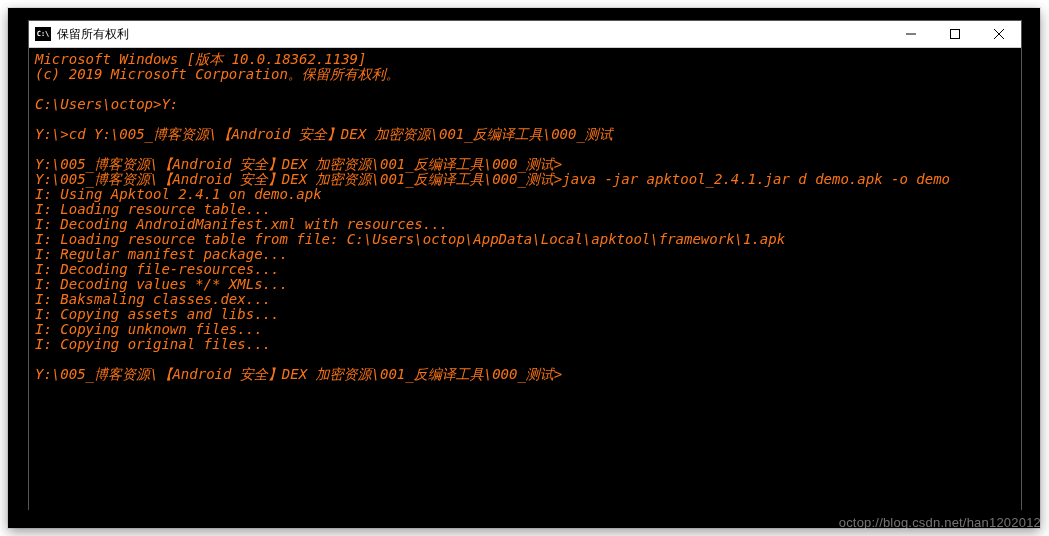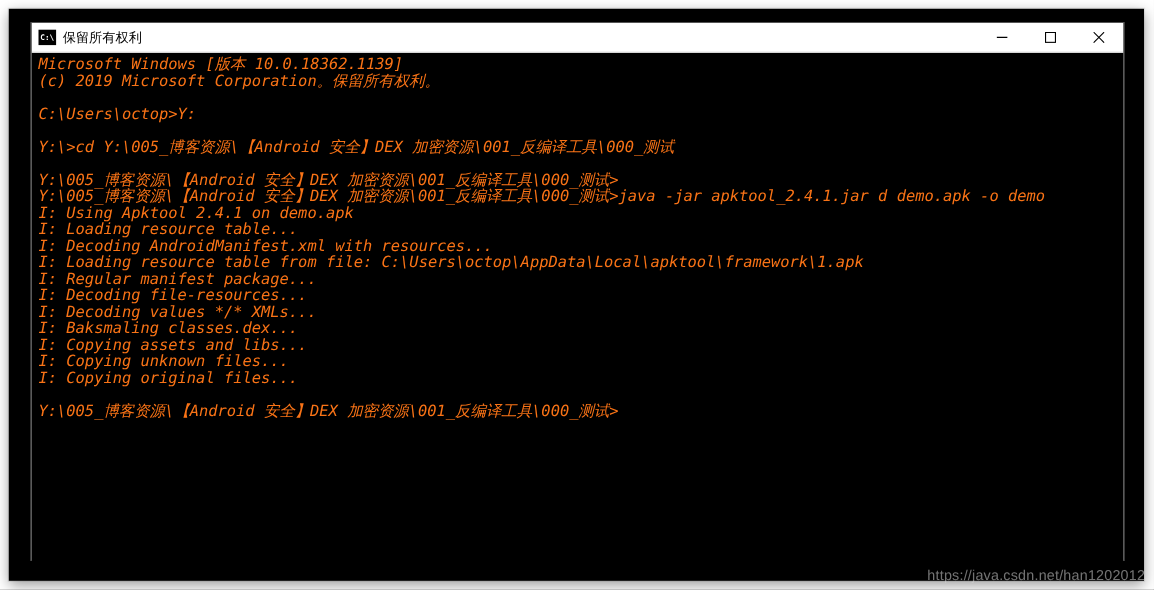--- a/index.html
+++ b/index.html
@@ -134,13 +134,13 @@
             <line x1="10" y1="0" x2="0" y2="10" stroke="#000" stroke-width="1"></line>
           </svg>
       </div>
     </div>
   </div>
 
   <div class="terminal-body" id="terminal-body"><div class="terminal-line">Microsoft Windows [版本 10.0.18362.1139]</div><div class="terminal-line">(c) 2019 Microsoft Corporation。保留所有权利。</div><div class="terminal-line">&nbsp;</div><div class="terminal-line">C:\Users\octop&gt;Y:</div><div class="terminal-line">&nbsp;</div><div class="terminal-line">Y:\&gt;cd Y:\005_博客资源\【Android 安全】DEX 加密资源\001_反编译工具\000_测试</div><div class="terminal-line">&nbsp;</div><div class="terminal-line">Y:\005_博客资源\【Android 安全】DEX 加密资源\001_反编译工具\000_测试&gt;</div><div class="terminal-line">Y:\005_博客资源\【Android 安全】DEX 加密资源\001_反编译工具\000_测试&gt;java -jar apktool_2.4.1.jar d demo.apk -o demo</div><div class="terminal-line">I: Using Apktool 2.4.1 on demo.apk</div><div class="terminal-line">I: Loading resource table...</div><div class="terminal-line">I: Decoding AndroidManifest.xml with resources...</div><div class="terminal-line">I: Loading resource table from file: C:\Users\octop\AppData\Local\apktool\framework\1.apk</div><div class="terminal-line">I: Regular manifest package...</div><div class="terminal-line">I: Decoding file-resources...</div><div class="terminal-line">I: Decoding values */* XMLs...</div><div class="terminal-line">I: Baksmaling classes.dex...</div><div class="terminal-line">I: Copying assets and libs...</div><div class="terminal-line">I: Copying unknown files...</div><div class="terminal-line">I: Copying original files...</div><div class="terminal-line">&nbsp;</div><div class="terminal-line">Y:\005_博客资源\【Android 安全】DEX 加密资源\001_反编译工具\000_测试&gt;</div></div>
 
 </div>
 
-<div class="watermark">https://java.csdn.net/han1202012</div>
+<div class="watermark">octop://blog.csdn.net/han1202012</div>
 
 </body></html>

